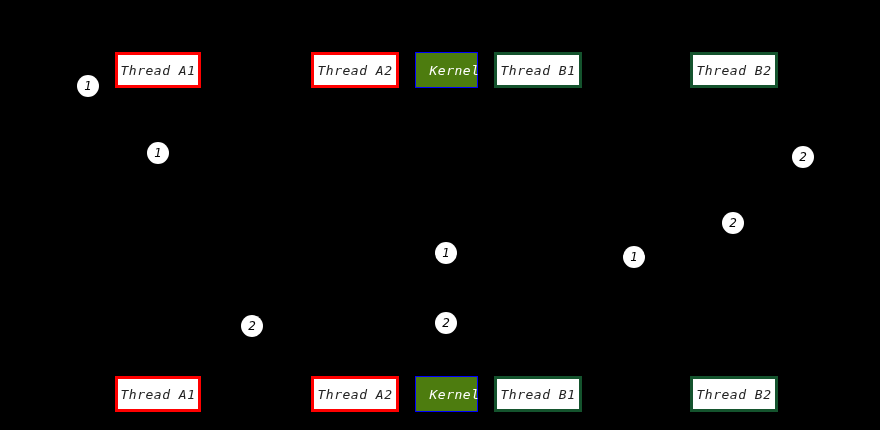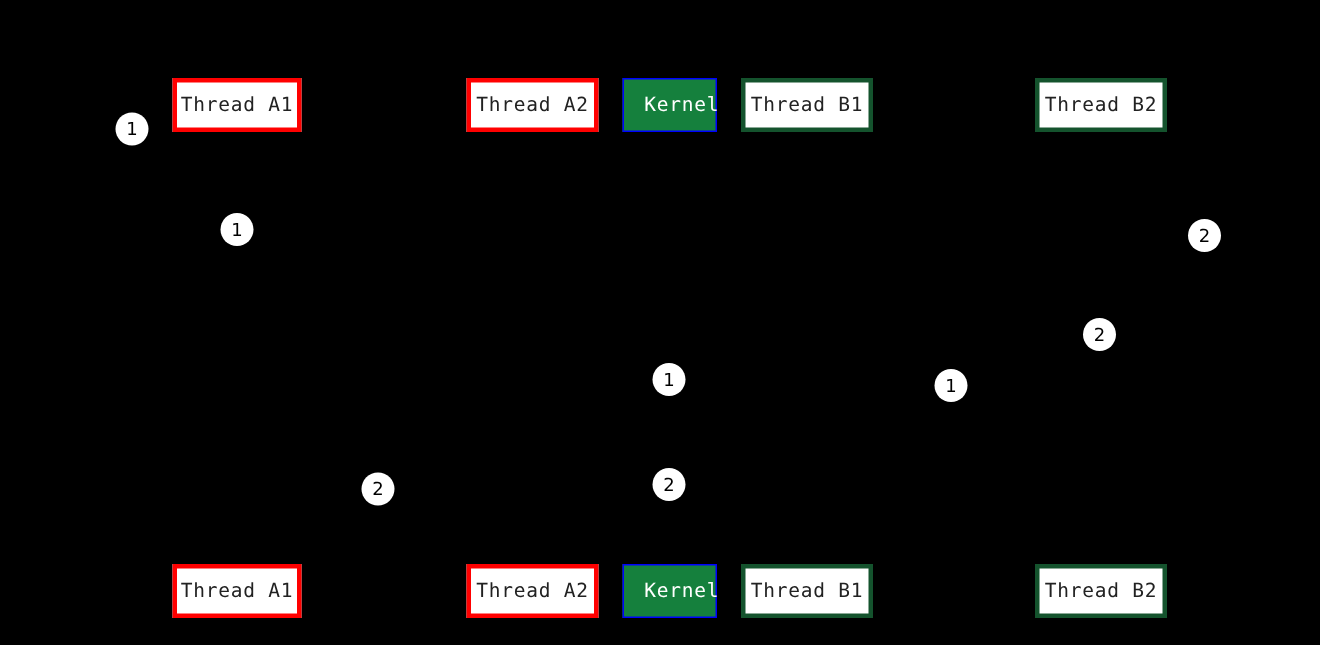--- a/index.html
+++ b/index.html
@@ -9,20 +9,21 @@
   }
   body {
     font-family: "DejaVu Sans Mono", "Liberation Mono", monospace;
   }
   #canvas {
     position: relative;
     width: 880px;
     height: 430px;
     background: #000000;
     overflow: hidden;
+    font-style: italic;
   }
 
   
   .participant {
     position: absolute;
     box-sizing: border-box;
     display: flex;
     align-items: center;
     justify-content: center;
     background: #ffffff;
@@ -32,21 +33,21 @@
     white-space: nowrap;
     line-height: 1;
   }
   .participant.red {
     border: 3px solid #ff0000;
   }
   .participant.blue {
     border: 3px solid #14532d;
   }
   .participant.filled-blue {
-    background: #15803d;
+    background: #4d7c0f;
     border: 1px solid #0000ff;
     color: #ffffff;
     padding-left: 16px;
   }
 
   
   .lifeline {
     position: absolute;
     width: 1px;
     background: #000000;

